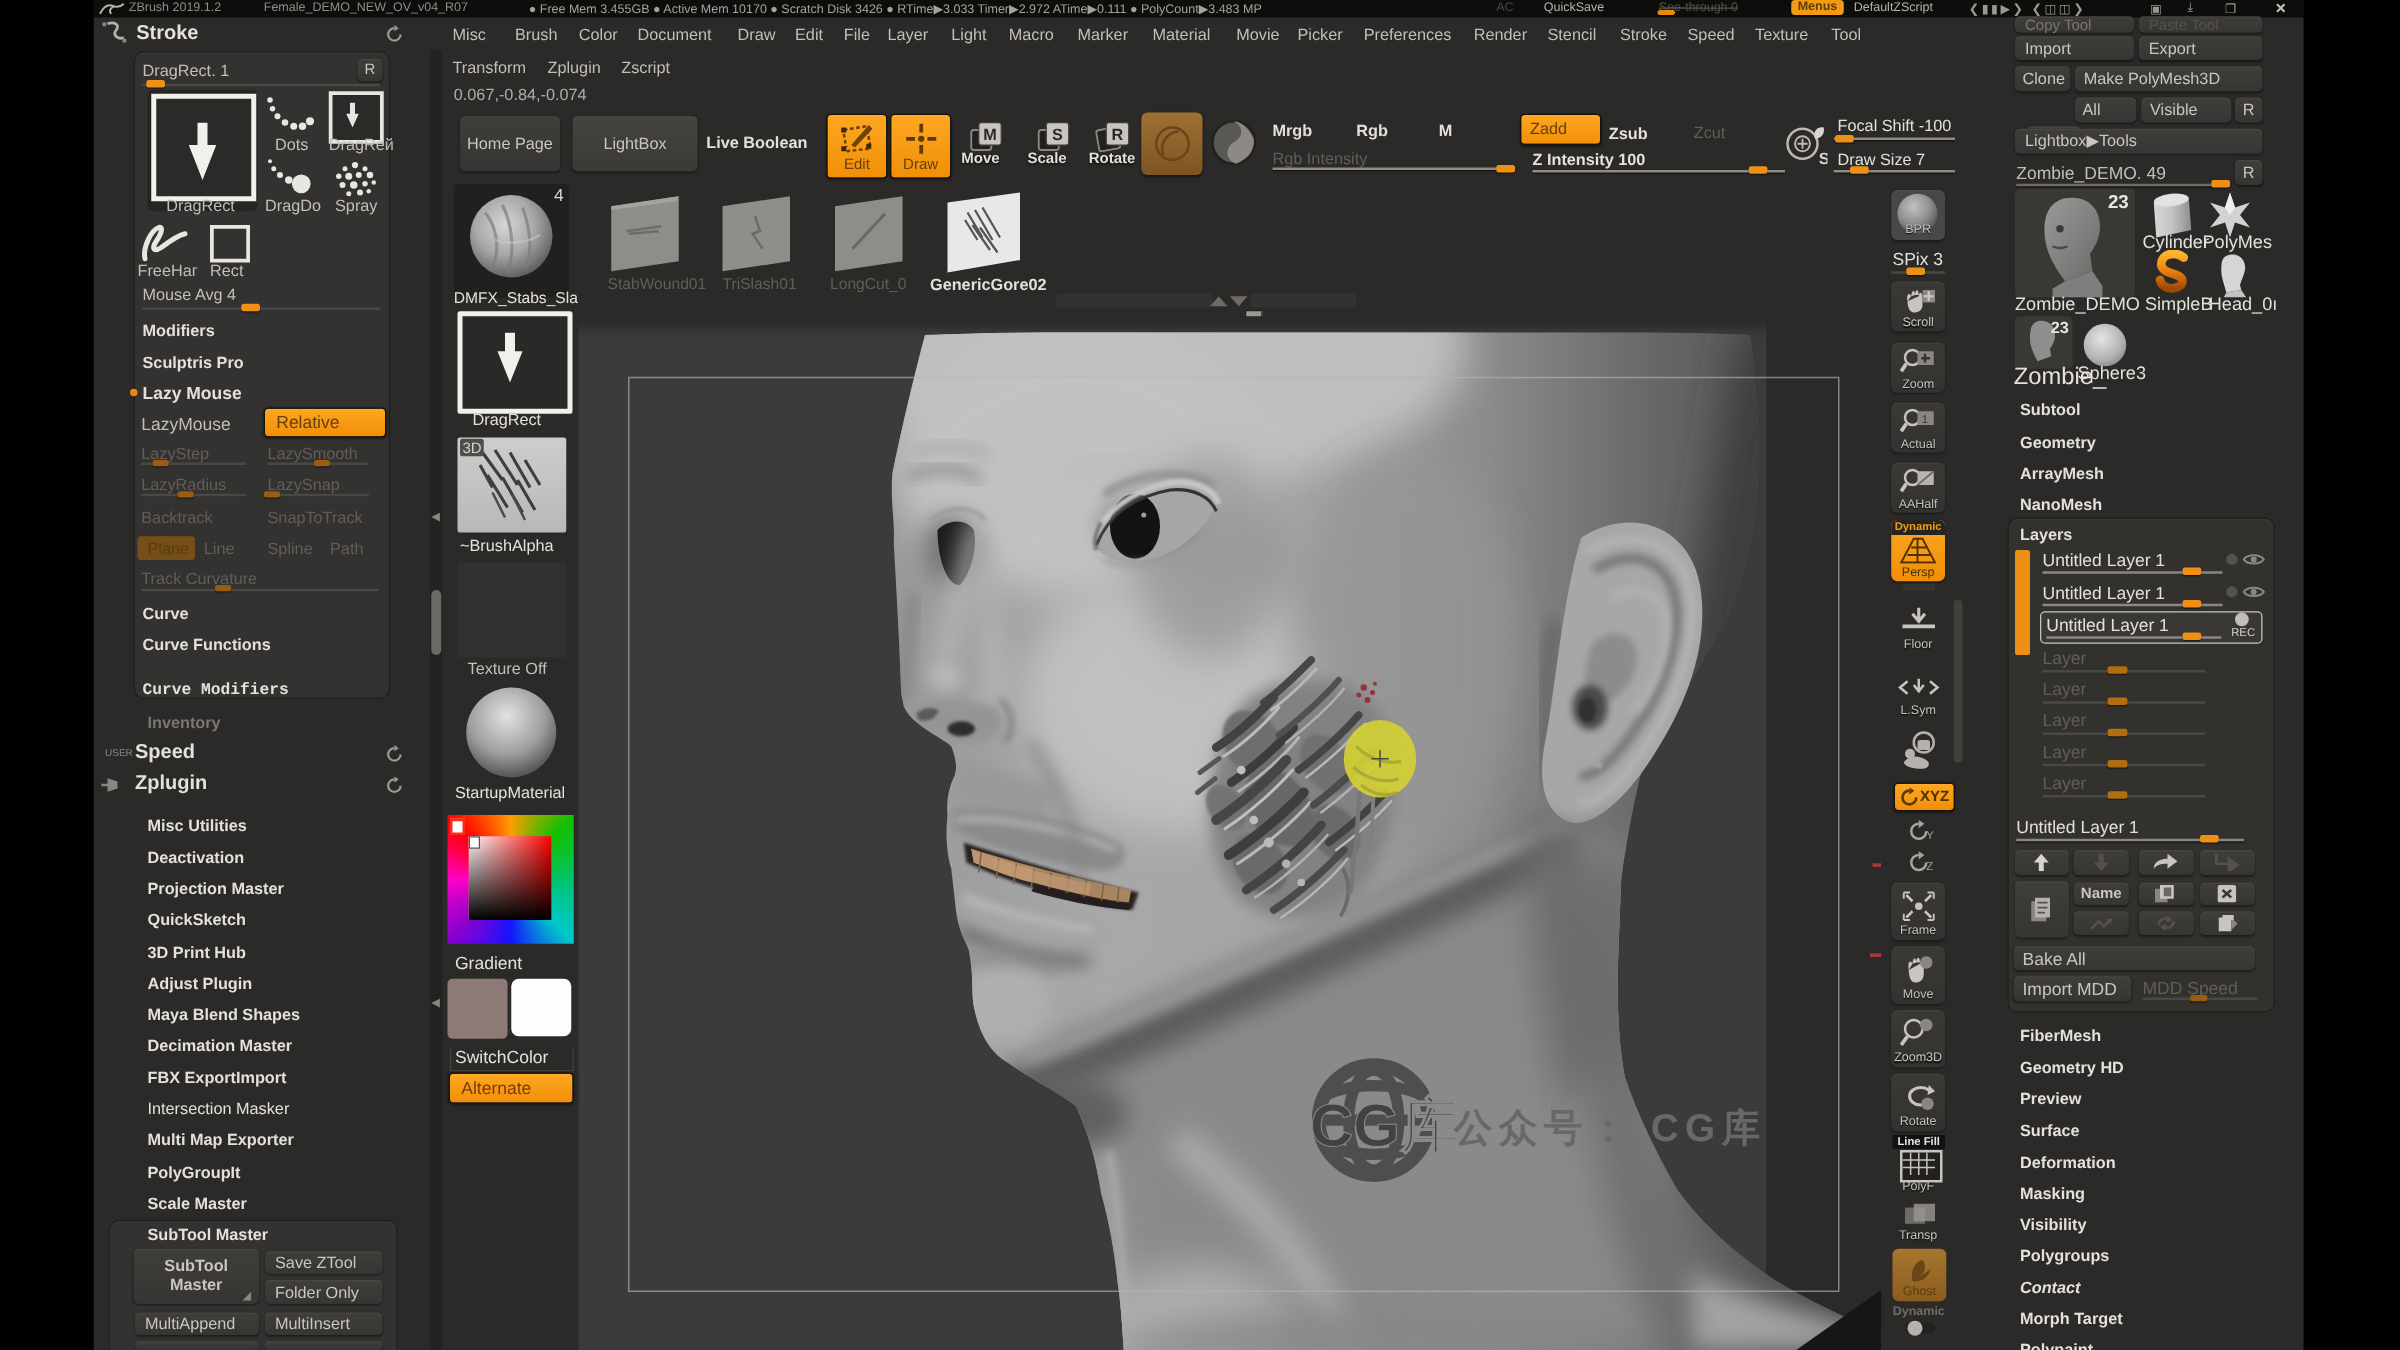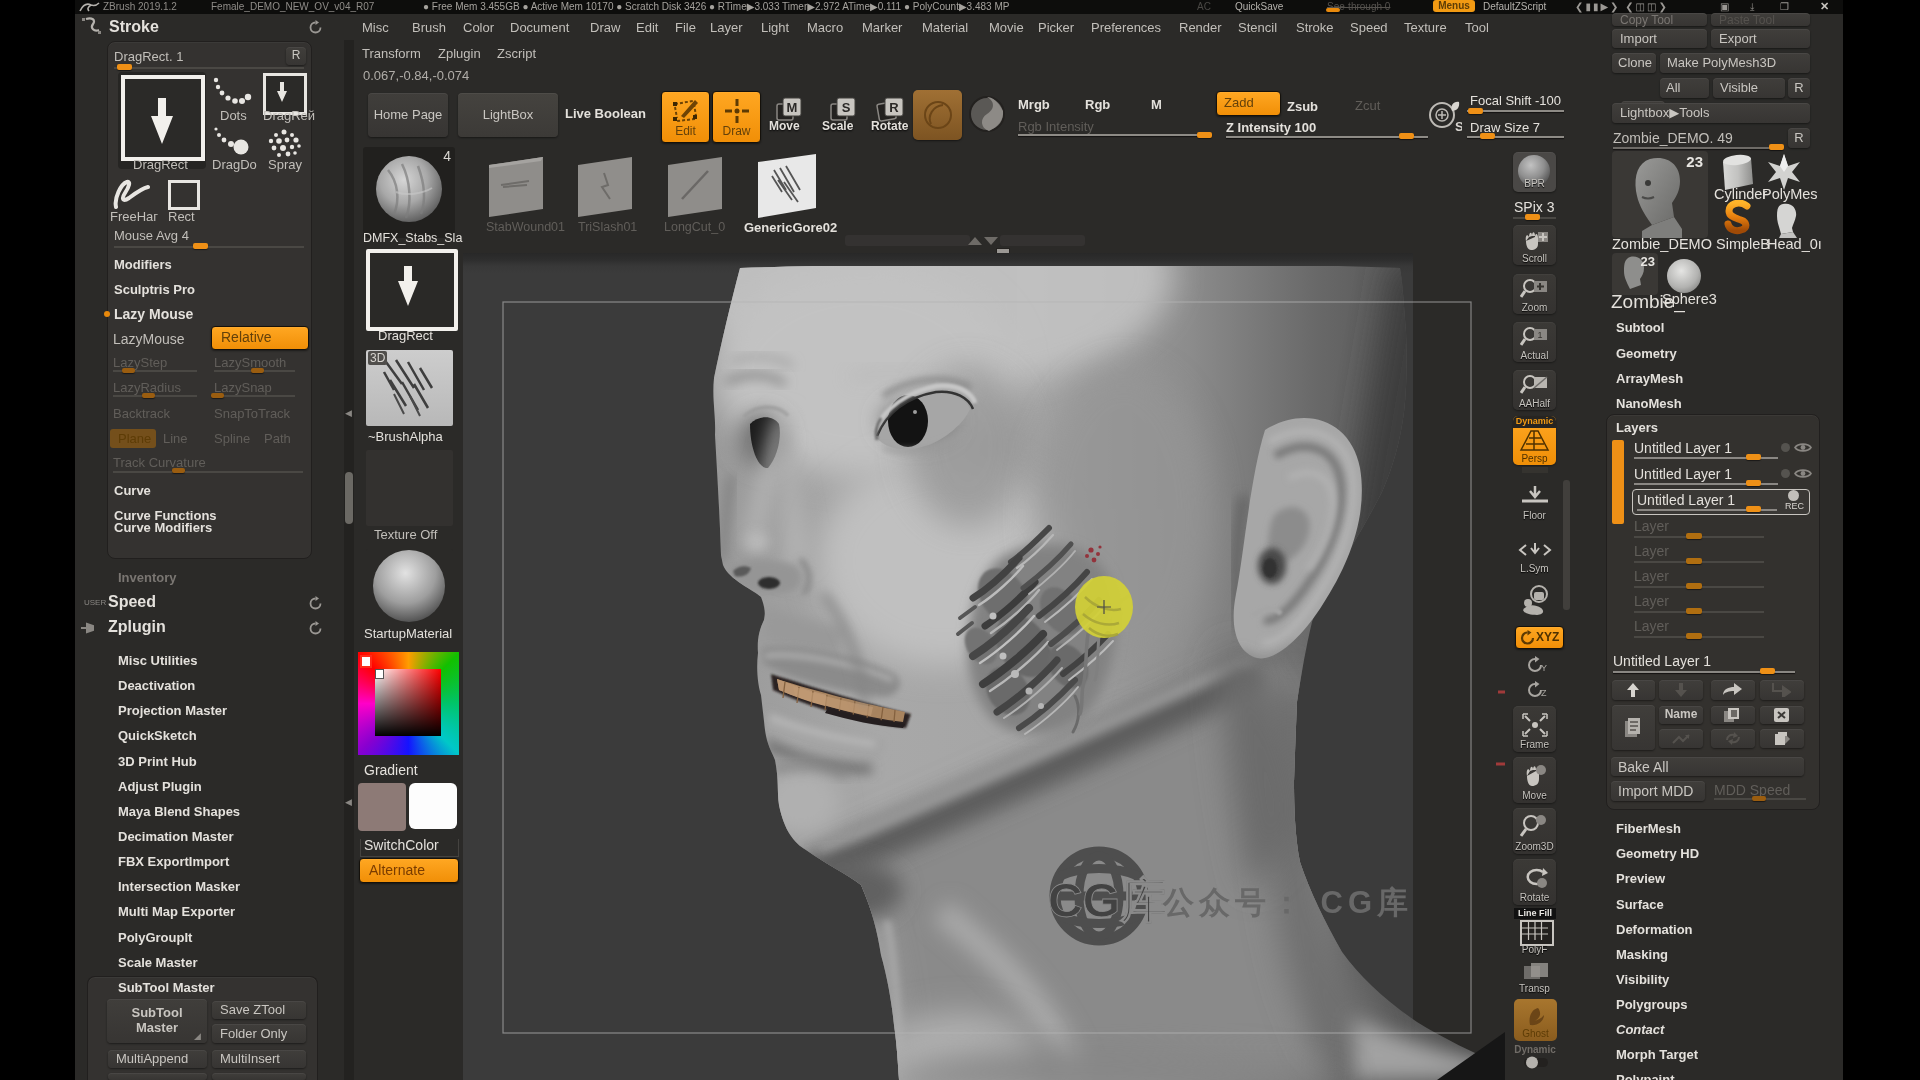--- a/index.html
+++ b/index.html
@@ -309,21 +309,21 @@
  <div class="a" style="left:110px;top:429px;width:46px;height:19px;background:#8a5a14;border-radius:3px;opacity:.75;"></div>
  <div class="t" style="left:118px;top:431px;color:#5d3c06;">Plane</div>
  <div class="t dim" style="left:163px;top:431px;">Line</div>
  <div class="t dim" style="left:214px;top:431px;">Spline</div>
  <div class="t dim" style="left:264px;top:431px;">Path</div>
  <div class="t dim" style="left:113px;top:455px;">Track Curvature</div>
  <div class="sld" style="left:113px;top:471px;width:190px;"></div>
     <div class="sh" style="left:172px;top:468px;width:13px;height:5px;background:#9a5d10;"></div>
  <div class="t tw" style="left:114px;top:483px;font-weight:bold;">Curve</div>
  <div class="t tw" style="left:114px;top:508px;font-weight:bold;">Curve Functions</div>
- <div class="t tw" style="left:114px;top:520px;font-weight:bold;">Curve Modifiers</div>
+ <div class="t tw" style="left:114px;top:544px;font-weight:bold;font-family:Liberation Mono, monospace;">Curve Modifiers</div>
  <div class="t dim2" style="left:118px;top:570px;font-weight:bold;">Inventory</div>
  <div class="t" style="left:84px;top:598px;font-size:8px;color:#8a8783;">USER</div>
  <div class="t tw" style="left:108px;top:593px;font-size:16px;font-weight:bold;">Speed</div>
  <svg class="a" style="left:308px;top:596px;" width="15" height="15" viewBox="0 0 15 15">
       <path d="M12.5 7.5 A5 5 0 1 1 7.5 2.5" stroke="#9b9894" stroke-width="1.8" fill="none"></path>
       <path d="M7.5 0 L11 2.5 L7.5 5Z" fill="#9b9894"></path>
     </svg>
  <svg class="a" style="left:81px;top:621px;" width="20" height="14" viewBox="0 0 20 14">
       <path d="M0 7 H6 M6 3 V11 L12 9 V5Z M12 5 L12 9" stroke="#8a8783" stroke-width="2" fill="#8a8783"></path>
     </svg>
@@ -334,21 +334,21 @@
     </svg>
  <div class="t tw" style="left:118px;top:653px;font-weight:bold;">Misc Utilities</div>
  <div class="t tw" style="left:118px;top:678px;font-weight:bold;">Deactivation</div>
  <div class="t tw" style="left:118px;top:703px;font-weight:bold;">Projection Master</div>
  <div class="t tw" style="left:118px;top:728px;font-weight:bold;">QuickSketch</div>
  <div class="t tw" style="left:118px;top:754px;font-weight:bold;">3D Print Hub</div>
  <div class="t tw" style="left:118px;top:779px;font-weight:bold;">Adjust Plugin</div>
  <div class="t tw" style="left:118px;top:804px;font-weight:bold;">Maya Blend Shapes</div>
  <div class="t tw" style="left:118px;top:829px;font-weight:bold;">Decimation Master</div>
  <div class="t tw" style="left:118px;top:854px;font-weight:bold;">FBX ExportImport</div>
- <div class="t tw" style="left:118px;top:879px;font-weight:bold;">Intersection Masker</div>
+ <div class="t tw" style="left:118px;top:879px;font-weight:normal;">Intersection Masker</div>
  <div class="t tw" style="left:118px;top:904px;font-weight:bold;">Multi Map Exporter</div>
  <div class="t tw" style="left:118px;top:930px;font-weight:bold;">PolyGroupIt</div>
  <div class="t tw" style="left:118px;top:955px;font-weight:bold;">Scale Master</div>
  <div class="pnl" style="left:87px;top:976px;width:229px;height:104px;border-bottom:none;border-radius:8px 8px 0 0;"></div>
  <div class="t tw" style="left:118px;top:980px;font-weight:bold;">SubTool Master</div>
  <div class="btn" style="left:107px;top:999px;width:100px;height:44px;">
       <span class="c" style="top:6px;font-weight:bold;font-size:13px;">SubTool<br>Master</span>
       <span class="a" style="right:6px;bottom:2px;color:#8a8783;font-size:9px;">◢</span>
     </div>
  <div class="btn" style="left:212px;top:1001px;width:94px;height:18px;">

